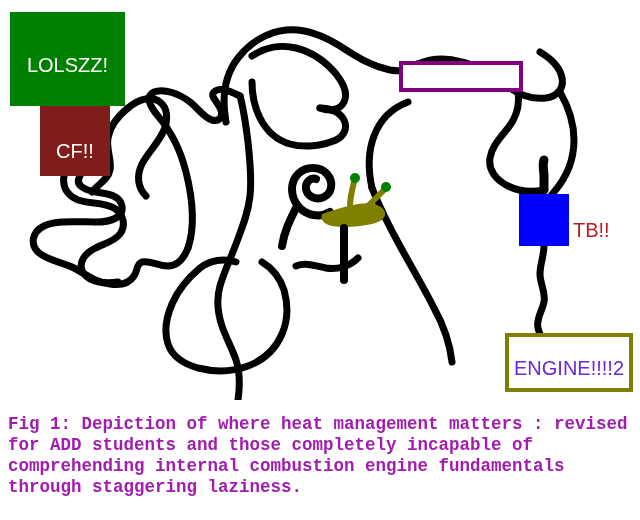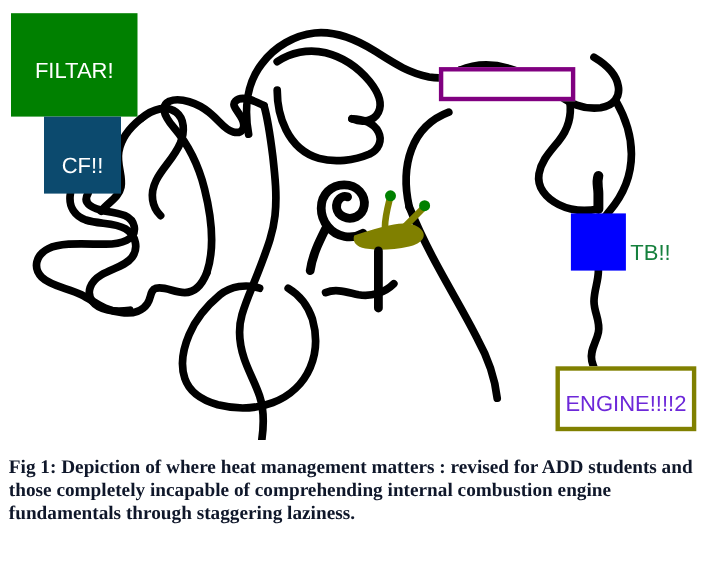--- a/index.html
+++ b/index.html
@@ -118,25 +118,25 @@
     position: absolute;
     left: 0;
     top: 400px;
     width: 640px;
     height: 120px;
     background: #ffffff;
     padding: 14px 8px 0 8px;
     box-sizing: border-box;
   }
   #caption-text {
-    font-family: Liberation Serif, serif;
+    font-family: Liberation Mono, monospace;
     font-weight: bold;
     font-size: 17.5px;
     line-height: 21px;
-    color: #0f172a;
+    color: #a21caf;
     letter-spacing: 0px;
     white-space: pre-wrap;
   }
 </style>
 </head>
 <body>
 
 <div id="figure-root">
 
   <div id="doodle-canvas">
@@ -287,33 +287,33 @@
 
         <path d="M 366 208 C 372 202, 378 196, 384 190" fill="none" stroke="#808000" stroke-width="6" stroke-linecap="round"></path>
         <circle cx="386" cy="187" r="5" fill="#008000"></circle>
 
         <path d="M 344 228 C 344 244, 344 262, 344 280" fill="none" stroke="#000000" stroke-width="8" stroke-linecap="round"></path>
       </g>
     </svg>
   </div>
 
   <div class="anno-box" id="filter-box" style="background:#008000;">
-    <span class="anno-label" style="color:#ffffff;">FILTAR!</span>
-  </div>
-
-  <div class="anno-box" id="cf-box" style="background:#0c4a6e;">
+    <span class="anno-label" style="color:#ffffff;">LOLSZZ!</span>
+  </div>
+
+  <div class="anno-box" id="cf-box" style="background:#7f1d1d;">
     <span class="anno-label" style="color:#ffffff;">CF!!</span>
   </div>
 
 
   <div class="anno-box" id="fmic-box" style="border-color:#800080;"></div>
 
   <div class="anno-box" id="tb-box" style="background:#0000ff;"></div>
 
-  <div id="tb-caption" style="color:#15803d;">TB!!</div>
+  <div id="tb-caption" style="color:#b91c1c;">TB!!</div>
 
   <div class="anno-box" id="engine-box" style="border-color:#808000;">
     <span class="anno-label" style="color:#6d28d9;">ENGINE!!!!2</span>
   </div>
 
   <div id="caption-block">
     <div id="caption-text">Fig 1: Depiction of where heat management matters : revised for ADD students and those completely incapable of comprehending internal combustion engine fundamentals through staggering laziness.</div>
   </div>
 
 </div>

